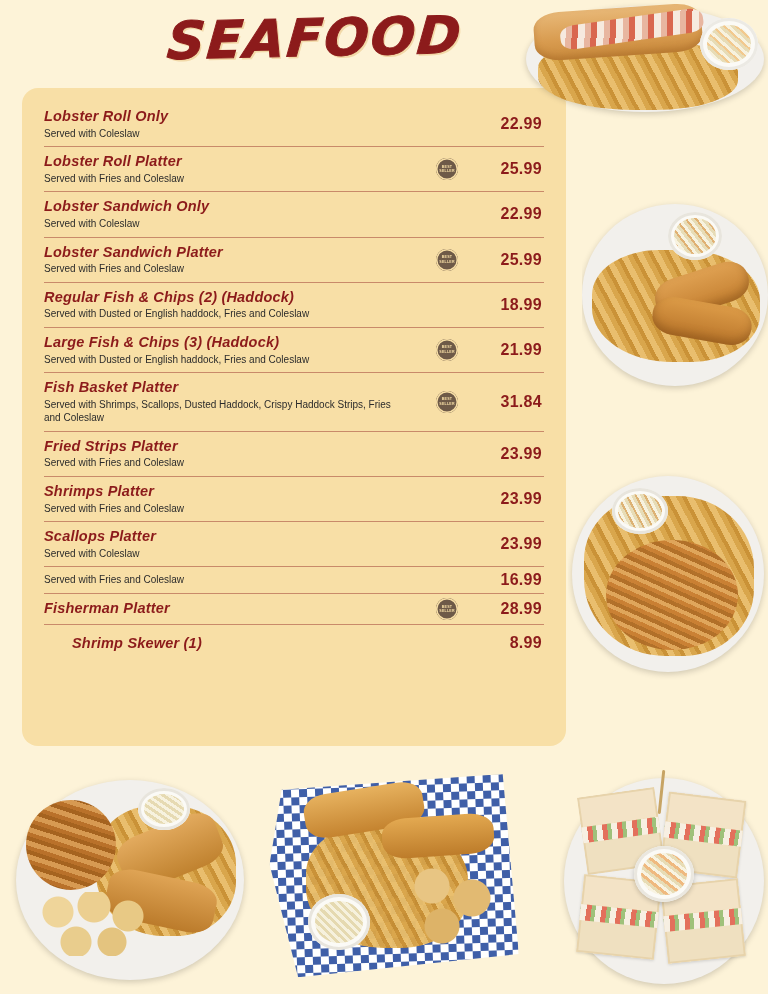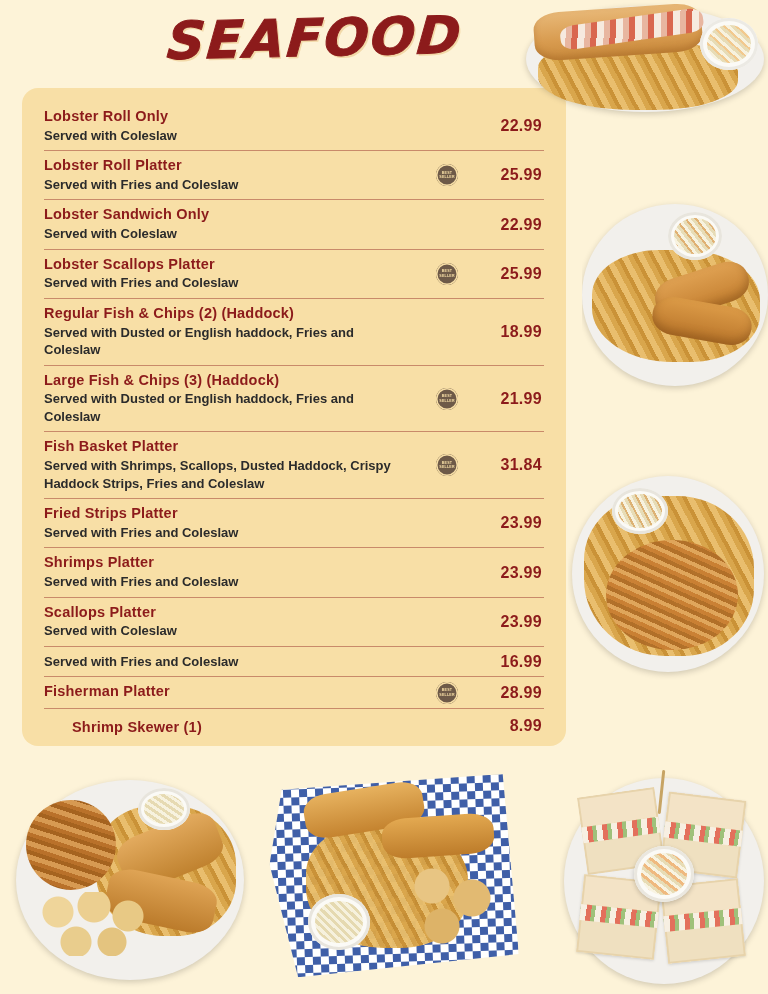--- a/index.html
+++ b/index.html
@@ -57,25 +57,26 @@
   }
 
   .item-name {
     color: #8c1b1b;
     font-size: 14.5px;
     font-weight: 700;
     letter-spacing: .2px;
     line-height: 1.15;
     margin: 0 0 2px 0;
     padding-right: 120px;
+    font-style: italic;
   }
   .item-desc {
     color: #2b2b2b;
-    font-size: 13px;
-    font-weight: 700;
+    font-size: 10px;
+    font-weight: 400;
     line-height: 1.35;
     margin: 0;
     padding-right: 120px;
     max-width: 350px;
   }
   .item-price {
     position: absolute;
     right: 2px;
     top: 50%;
     transform: translateY(-50%);
@@ -322,21 +323,21 @@
     <div class="item-price">25.99</div>
   </div>
 
   <div class="item">
     <div class="item-name">Lobster Sandwich Only</div>
     <div class="item-desc">Served with Coleslaw</div>
     <div class="item-price">22.99</div>
   </div>
 
   <div class="item">
-    <div class="item-name">Lobster Scallops Platter</div>
+    <div class="item-name">Lobster Sandwich Platter</div>
     <div class="item-desc">Served with Fries and Coleslaw</div>
     <div class="badge">BEST SELLER</div>
     <div class="item-price">25.99</div>
   </div>
 
   <div class="item">
     <div class="item-name">Regular Fish &amp; Chips (2) (Haddock)</div>
     <div class="item-desc">Served with Dusted or English haddock, Fries and Coleslaw</div>
     <div class="item-price">18.99</div>
   </div>

